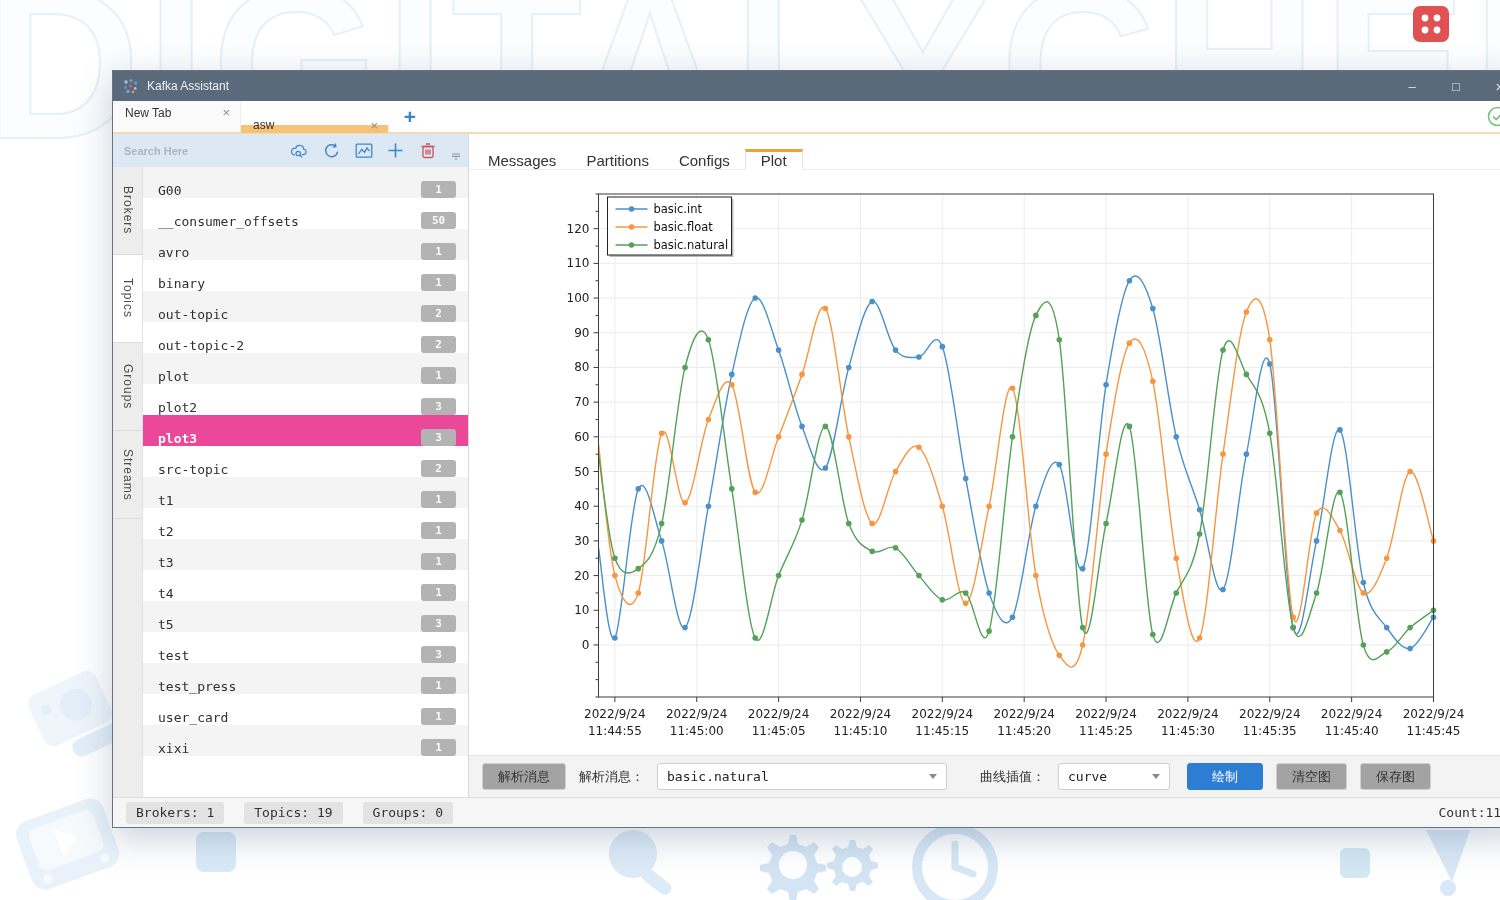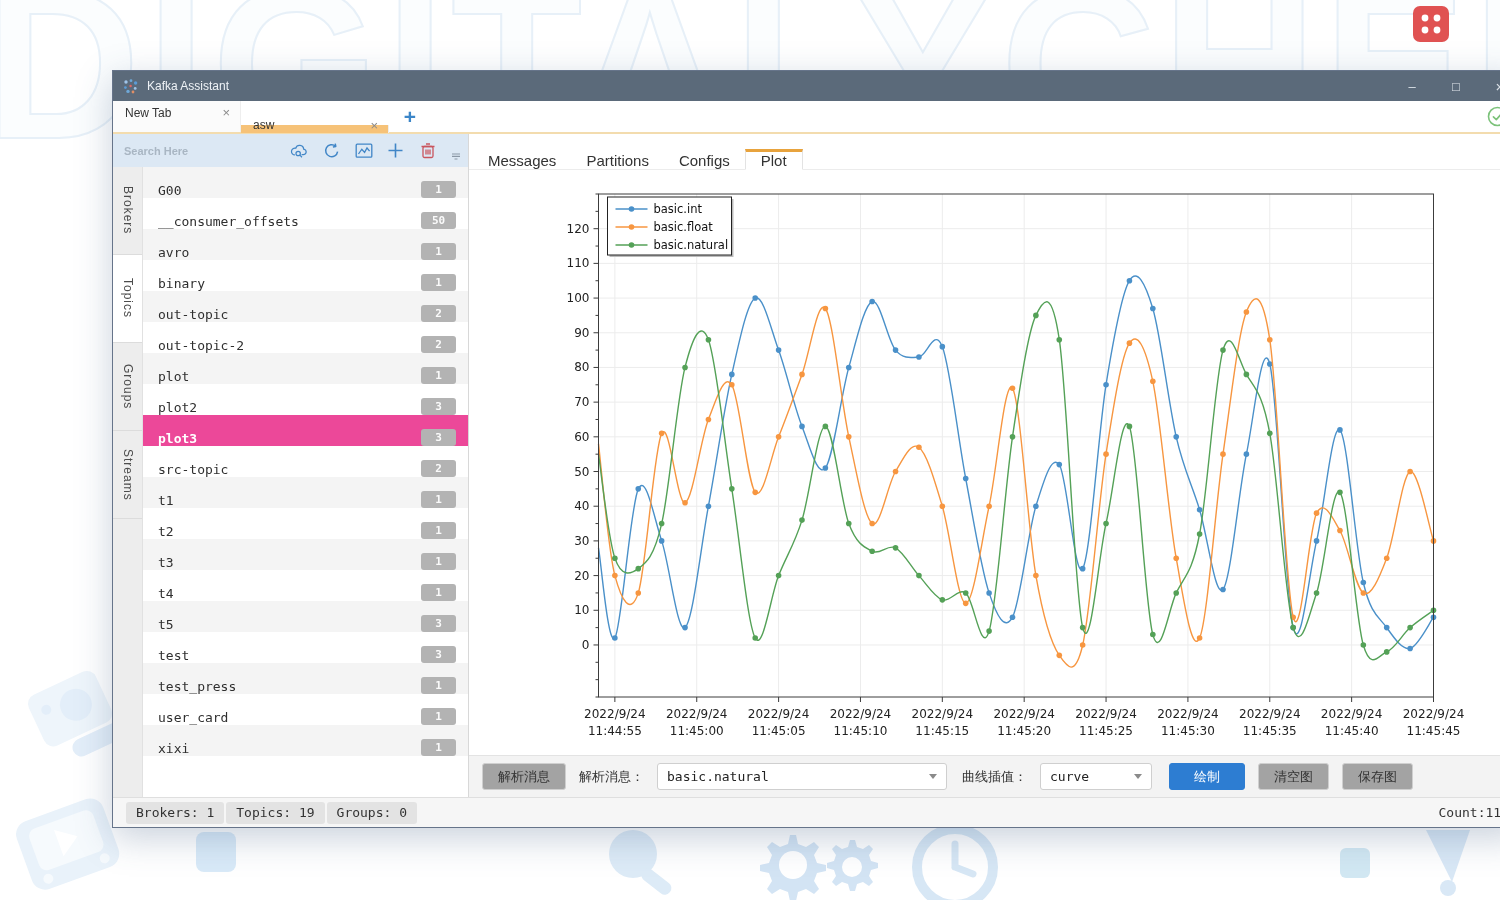--- a/index.html
+++ b/index.html
@@ -556,33 +556,33 @@
             <text x="107" y="71" font-size="11.5" fill="#111" font-family="DejaVu Sans, Liberation Sans, sans-serif">basic.natural</text>
           </svg>
       </div>
       <div class="control-bar">
         <div class="btn">解析消息</div>
         <span class="ctl-label">解析消息：</span>
         <div class="combo field">
           <span>basic.natural</span>
           <span class="caret"></span>
         </div>
-        <span class="ctl-label" style="margin-left:2px">曲线插值：</span>
+        <span class="ctl-label" style="margin-left:20px">曲线插值：</span>
         <div class="combo interp">
           <span>curve</span>
           <span class="caret"></span>
         </div>
         <div class="btn primary" style="margin-left:4px">绘制</div>
         <div class="btn">清空图</div>
         <div class="btn">保存图</div>
       </div>
     </div>
   </div>
 
   <div class="statusbar">
-    <span id="status-badges" style="display:flex;gap:2px">
+    <span id="status-badges" style="display:flex;gap:20px">
         <span class="status-badge">Brokers: 1</span>
         <span class="status-badge">Topics: 19</span>
         <span class="status-badge">Groups: 0</span>
       </span>
     <span class="count">Count:110</span>
   </div>
 </div>
 
 </body></html>

